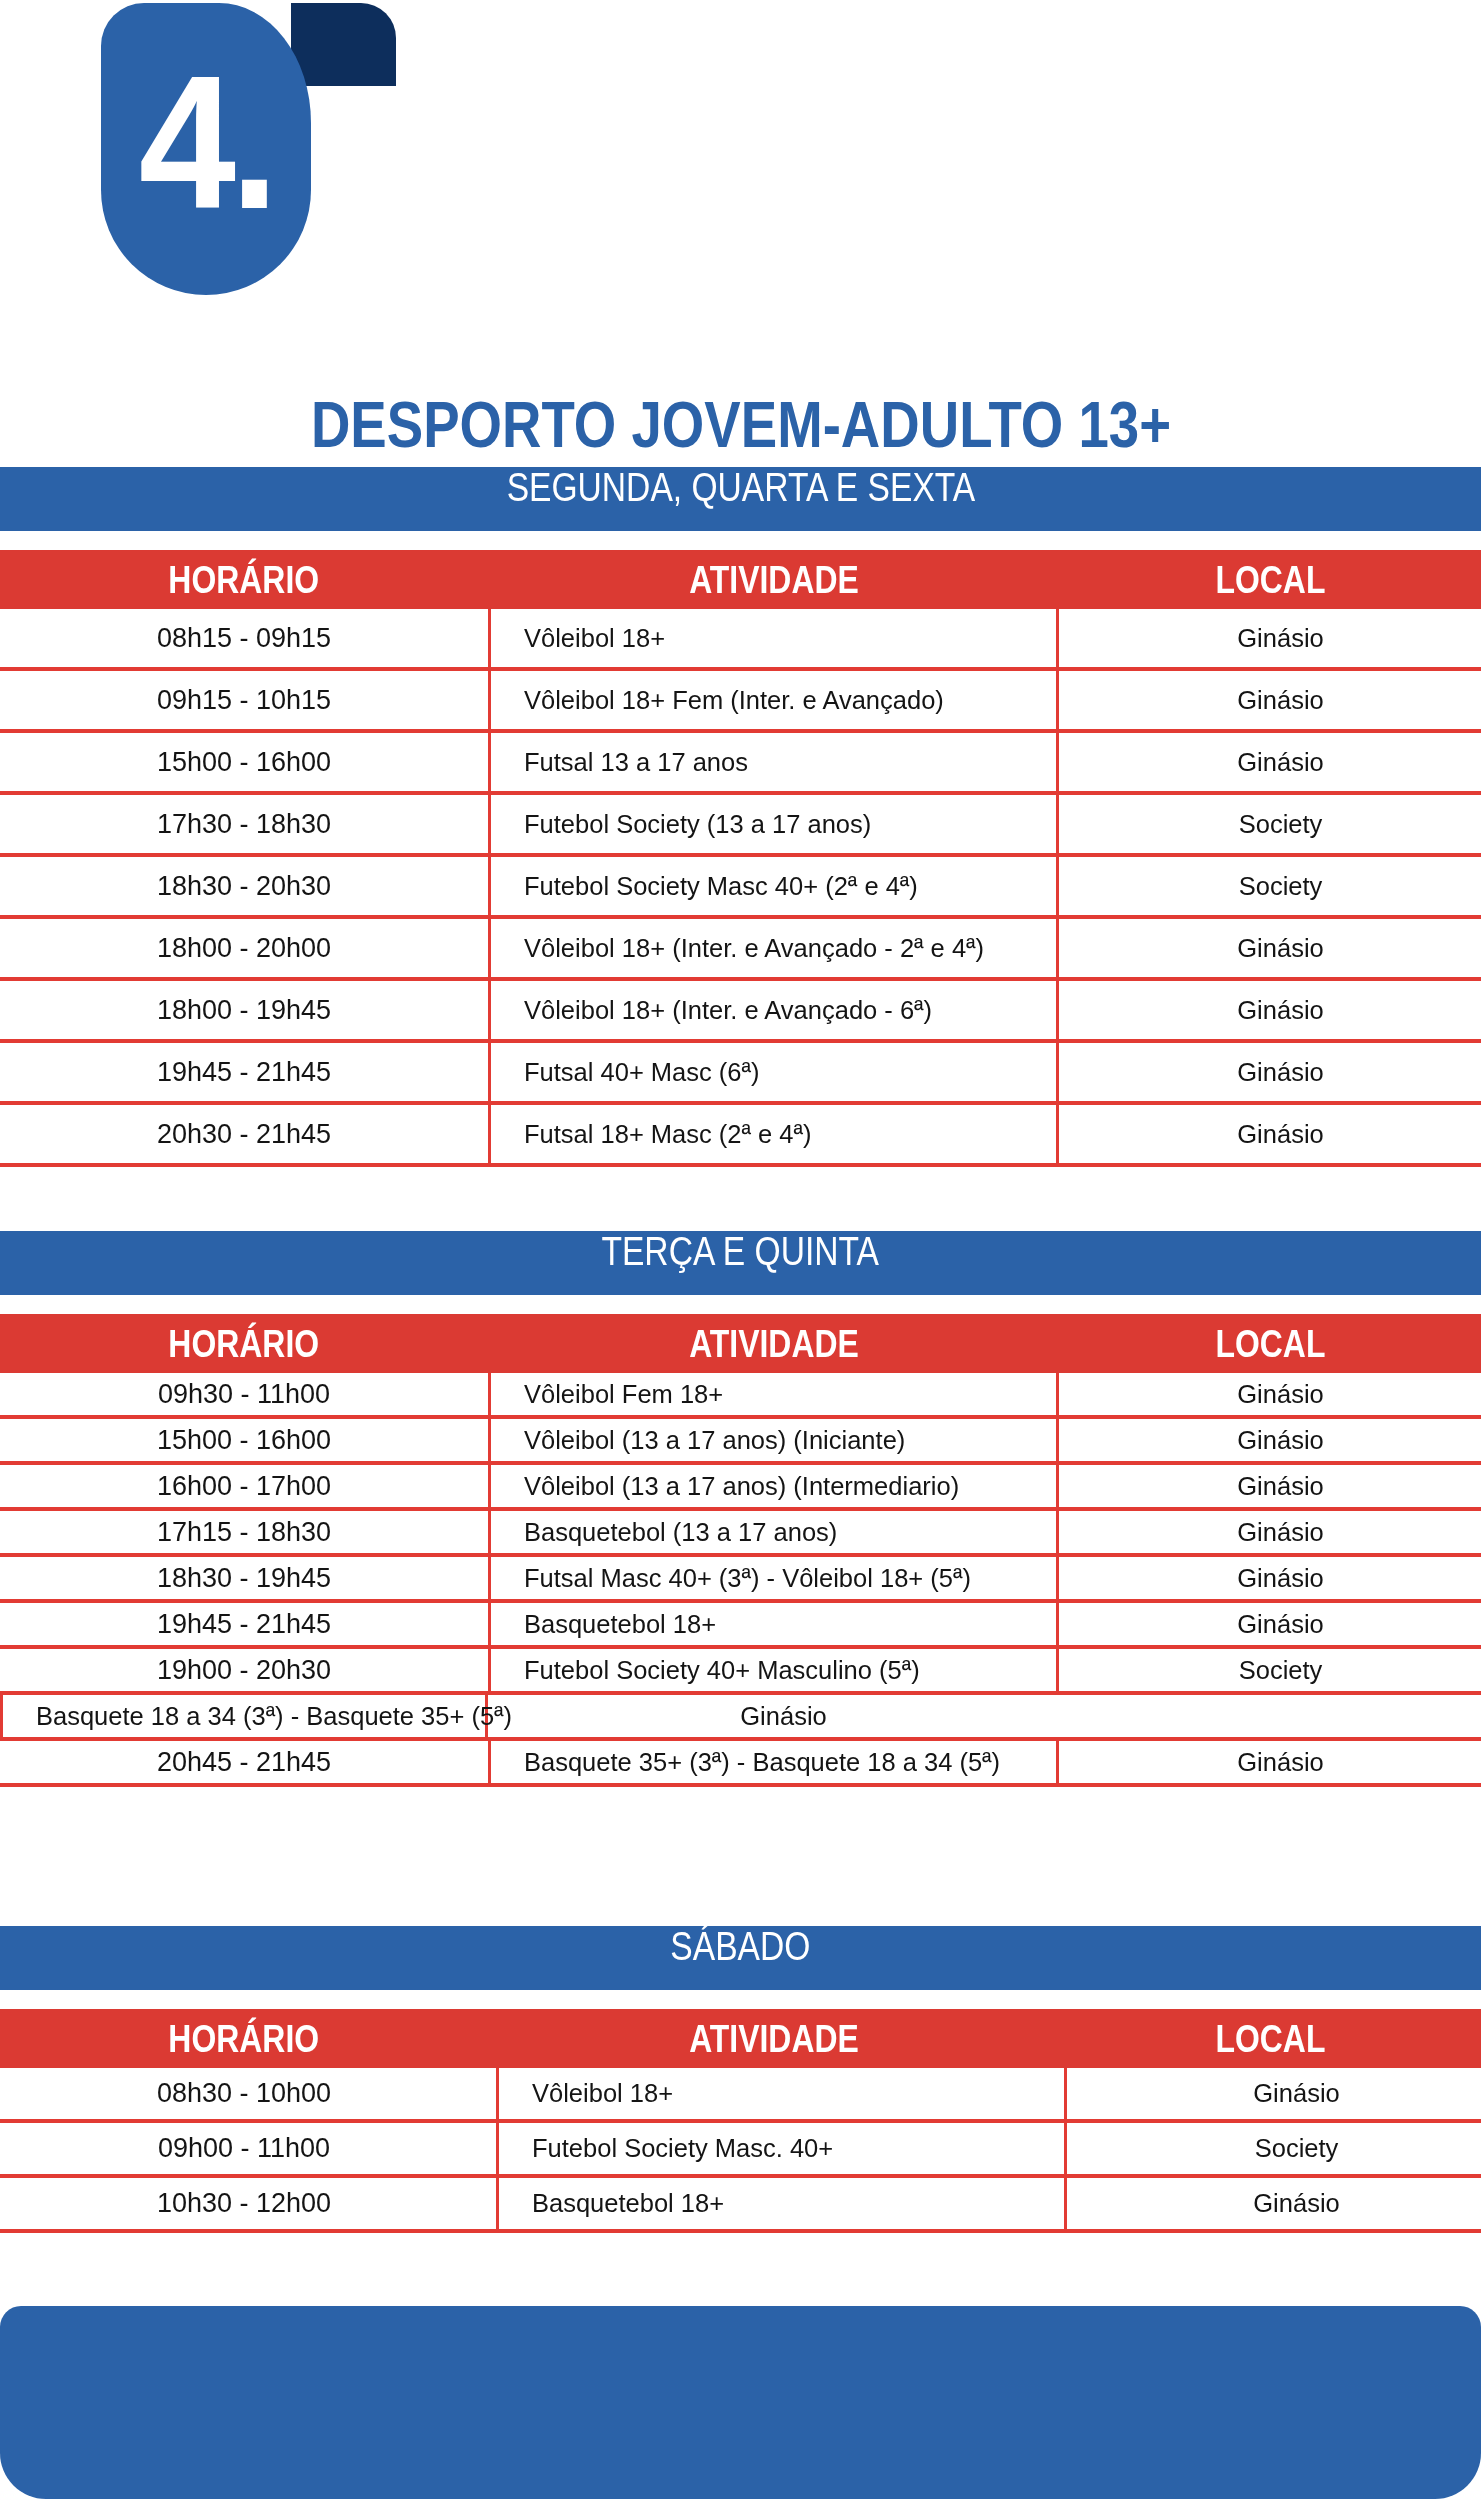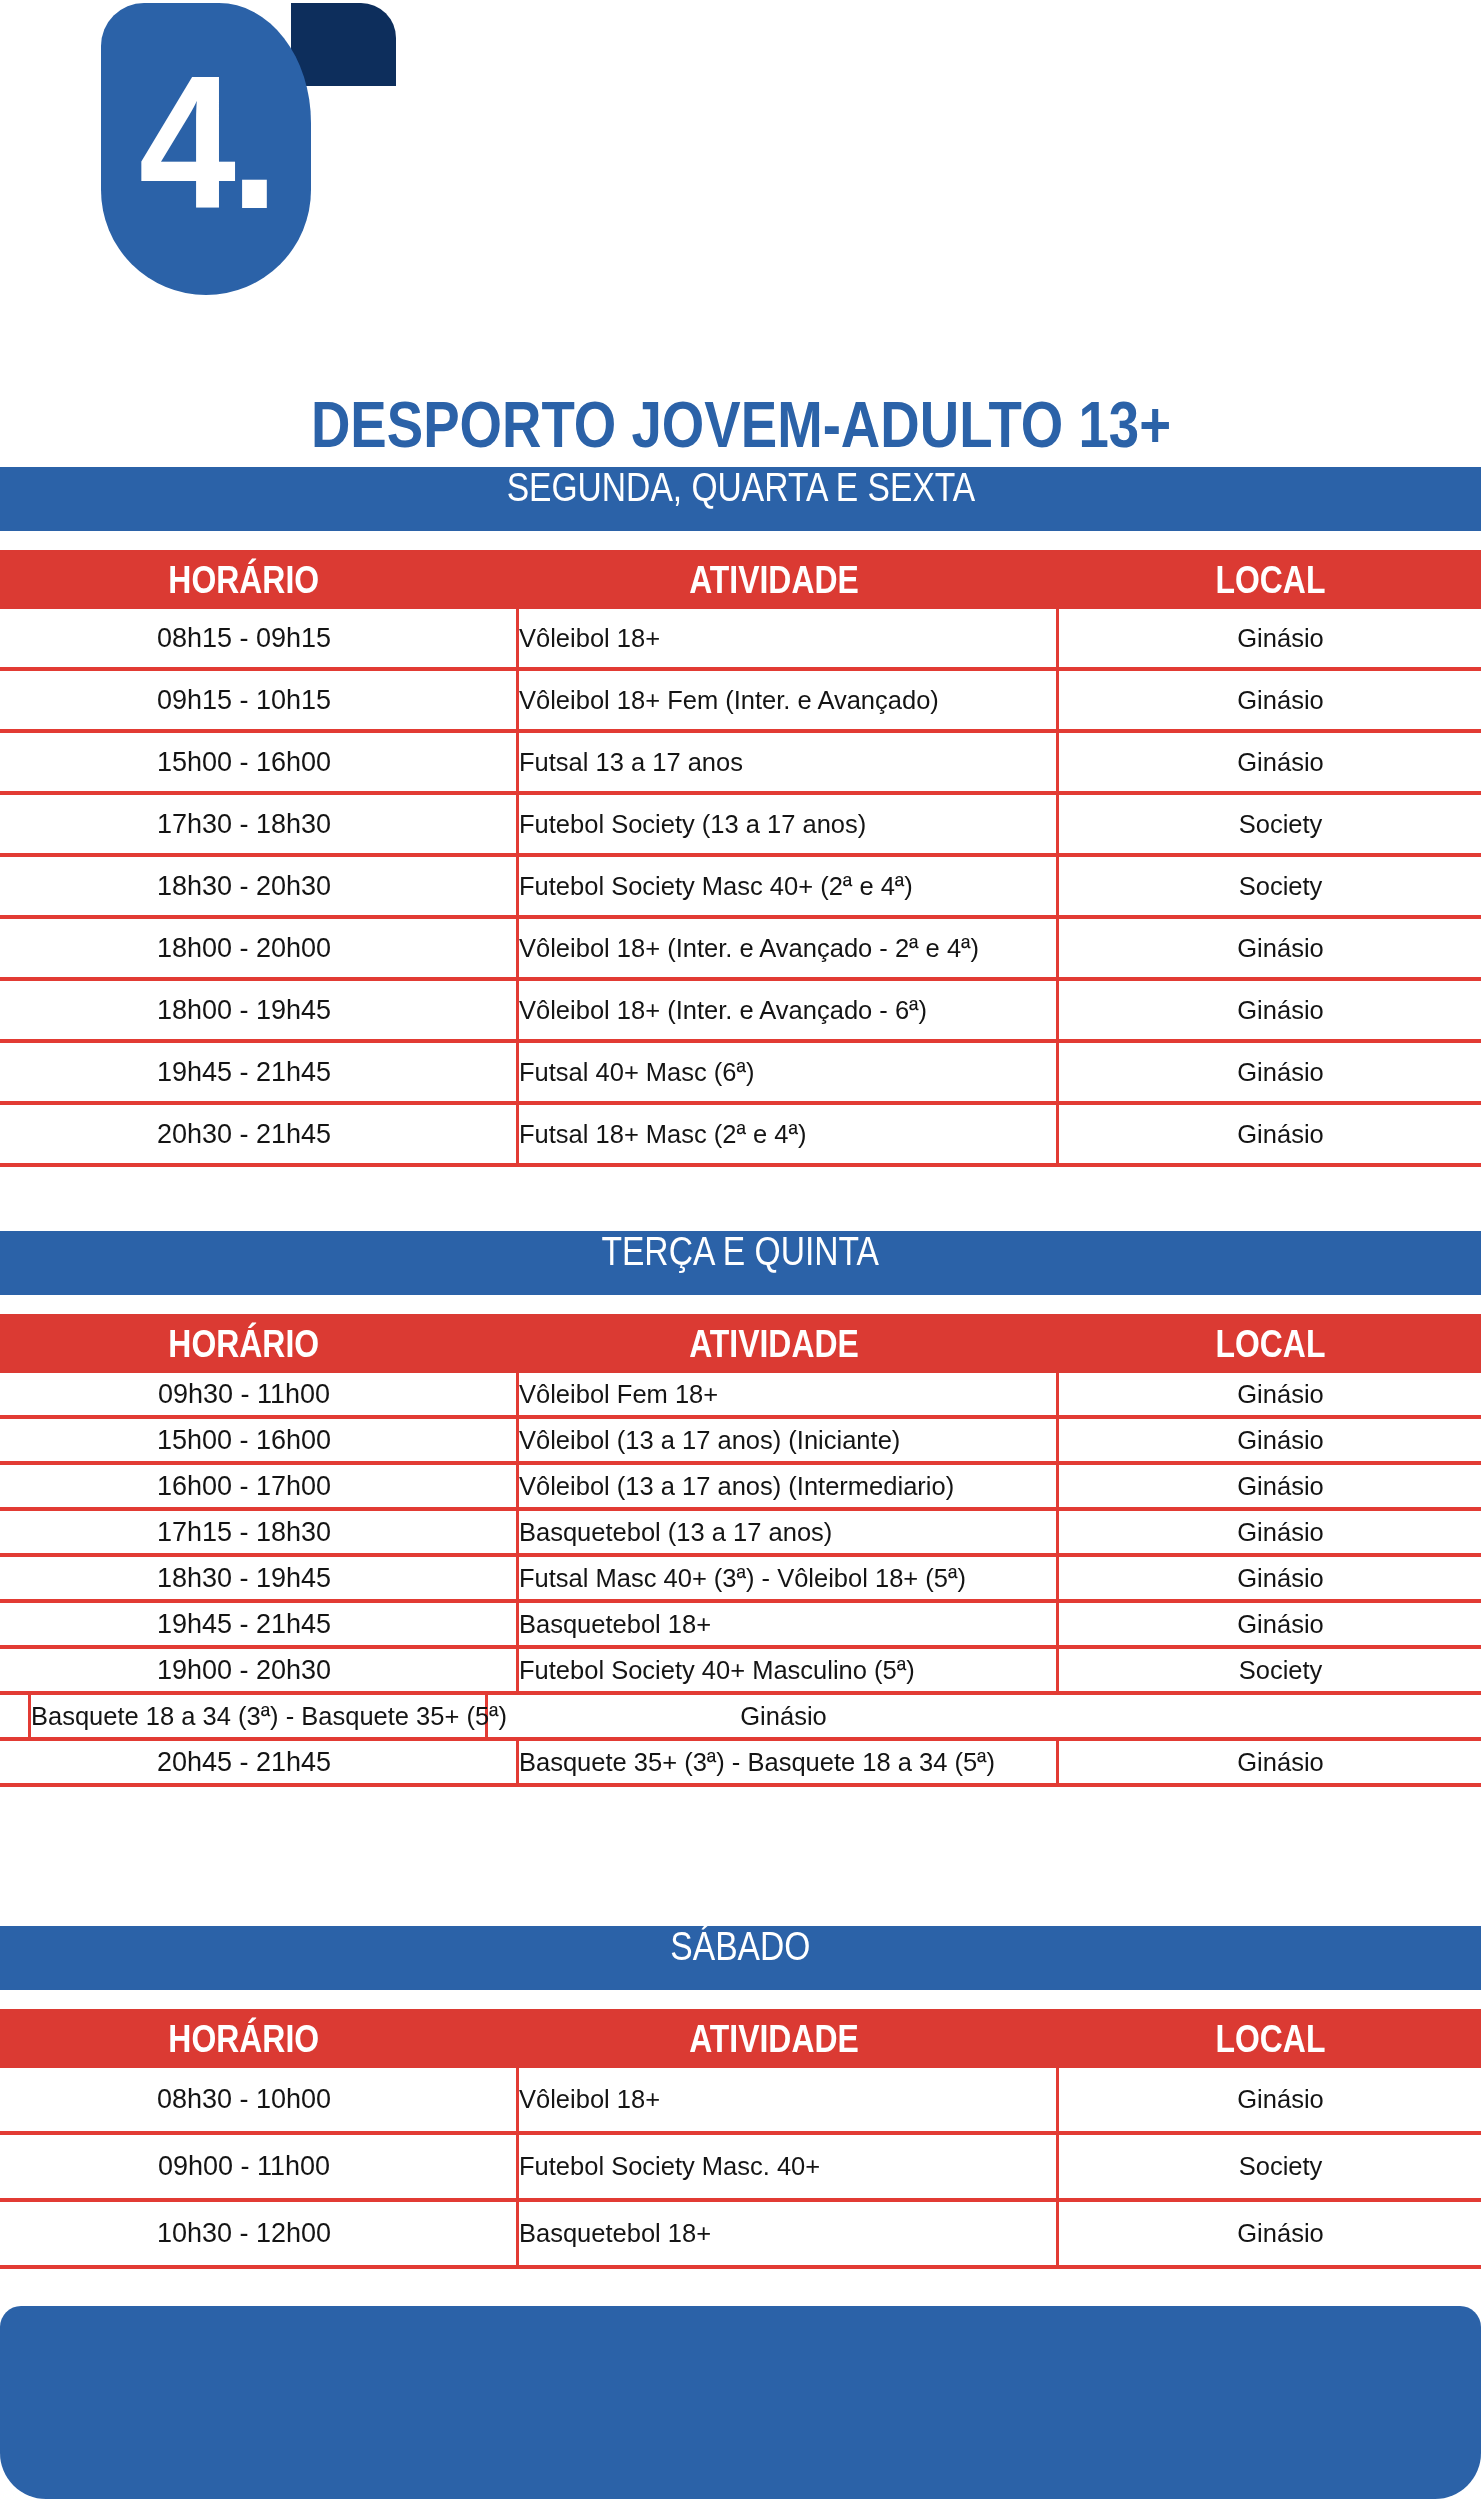--- a/index.html
+++ b/index.html
@@ -55,32 +55,31 @@
   .hcell{display:flex;align-items:center;justify-content:center;
     color:#fff;font-size:38px;font-weight:bold;line-height:1;}
 
   .rows{width:1481px;border-radius:25px;}
   .row{
     display:grid;grid-template-columns:488px 571px 423px;
     box-sizing:border-box;
     border-bottom:4px solid var(--separator,#e23b34);
     background:#fff;
   }
-  .s0 .row{height:62px;} .s1 .row{height:46px;} .s2 .row{height:67px;}
+  .s0 .row{height:62px;} .s1 .row{height:46px;} .s2 .row{height:55px;gap:8px;}
   .cell{
     display:flex;align-items:center;justify-content:center;
     box-sizing:border-box;
     color:var(--text,#141414);white-space:nowrap;
   }
   .cell.c0{font-size:27px;}
   .cell.c1{
-    justify-content:flex-start;font-size:25.5px;
+    justify-content:flex-start;padding-left:33px;font-size:25.5px;
     border-left:3.2px solid var(--separator,#e23b34);
     border-right:3.2px solid var(--separator,#e23b34);
-    margin-left:28px;
   }
   .cell.c2{font-size:25.5px;padding-left:20px;}
 
   
   .footer{
     position:absolute;left:0;top:2306px;width:1481px;height:193px;
     background:var(--blue,#2b62a8);
     border-radius:21px 21px 46px 46px;
   }
 </style>

